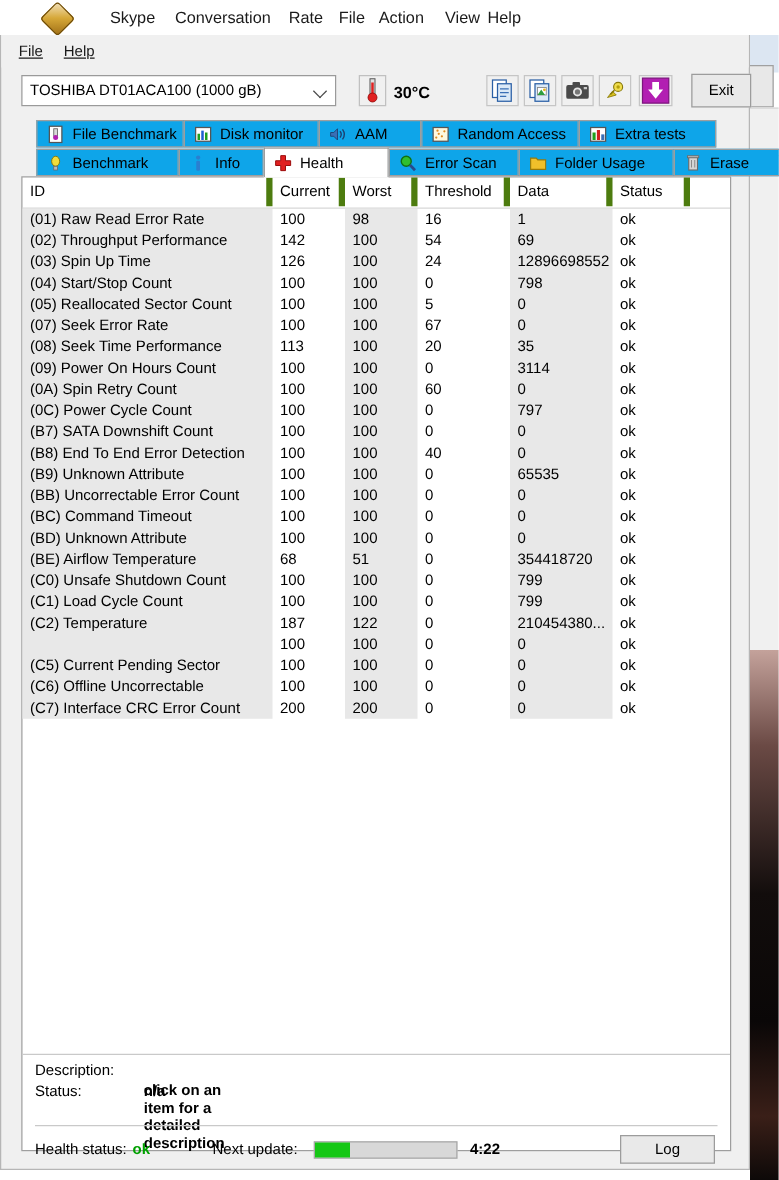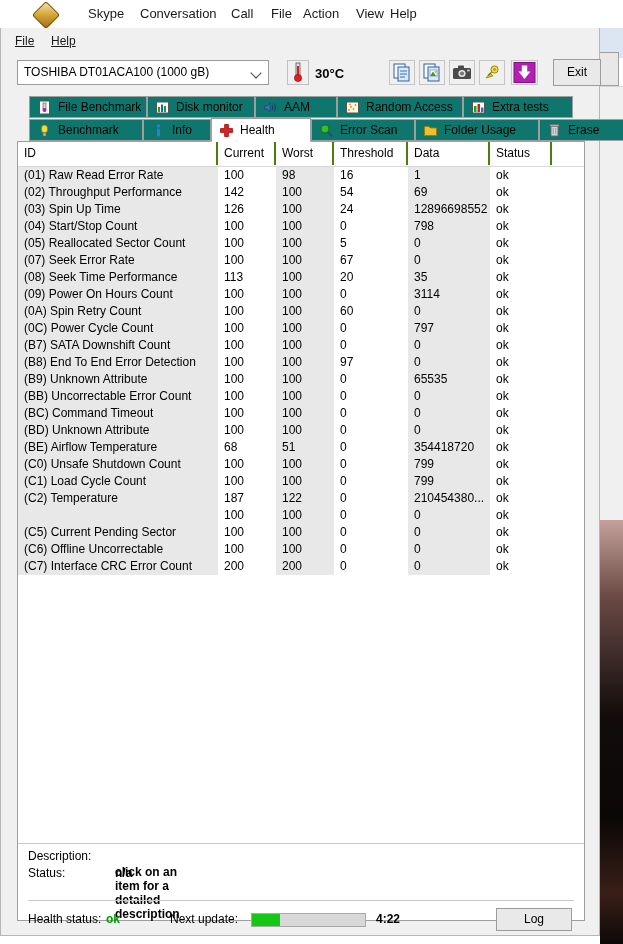--- a/index.html
+++ b/index.html
@@ -144,21 +144,21 @@
   .exit-btn {
     position: absolute; left: 552px; top: 5px; width: 48px; height: 27px;
     background: #e9e9e9; border: 1px solid #9c9c9c; box-sizing: border-box;
     font-size: 12px; color: #000; text-align: center; line-height: 25px;
   }
 
   
   .tabs-area { position: absolute; left: 16px; top: 68px; width: 568px; height: 72px; }
   .tab {
     position: absolute; height: 22px; box-sizing: border-box;
-    background: #0f766e; border: 1px solid #9e9e9e;
+    background: #0ea5e9; border: 1px solid #9e9e9e;
     font-size: 12px; color: #000; line-height: 20px;
     white-space: nowrap; overflow: hidden;
   }
   .tab.row1 { top: 0; }
   .tab.row2 { top: 23px; }
   .tab.active {
     background: #ffffff; border-bottom-color: #ffffff;
     height: 24px; top: 22px; z-index: 5;
   }
   .tab .ticon {
@@ -174,21 +174,21 @@
   }
 
   
   .tbl { position: absolute; left: 0; top: 0; width: 100%; }
   .tbl-head {
     position: relative; height: 24px; border-bottom: 1px solid #d8d8d8;
   }
   .th {
     position: absolute; top: 0; height: 23px; line-height: 23px;
     font-size: 12px; color: #000; padding-left: 6px; box-sizing: border-box;
-    border-right: 2px solid #4d7c0f;
+    border-right: 5px solid #4d7c0f;
   }
   .tbl-body { position: relative; }
   .zebra-col {
     position: absolute; top: 0; bottom: 0;
     background: #e8e8e8;
   }
   .trow {
     position: relative; height: 17px; line-height: 17px; font-size: 12px;
   }
   .cell {
@@ -258,21 +258,21 @@
   <div class="bg-right-panel">
     <div class="bg-right-line" style="top:0;"></div>
     <div class="bg-right-line" style="top:38px;"></div>
   </div>
   <div class="bg-right-dark"></div>
 
   <div class="skype-win"></div>
   <div class="skype-icon"></div>
   <div class="skype-menu" style="left:88px;">Skype</div>
   <div class="skype-menu" style="left:140px;">Conversation</div>
-  <div class="skype-menu" style="left:231px;">Call</div>
+  <div class="skype-menu" style="left:231px;">Rate</div>
   <div class="skype-menu" style="left:269px;">View</div>
 
   <div class="mmc-win"></div>
   <div class="mmc-menu" style="left:271px;">File</div>
   <div class="mmc-menu" style="left:303px;">Action</div>
   <div class="mmc-menu" style="left:356px;">View</div>
   <div class="mmc-menu" style="left:390px;">Help</div>
   <div class="mmc-toolbar-hint"></div>
   <div class="mmc-tick" style="left:314px;"></div>
   <div class="mmc-tick" style="left:352px;"></div>
@@ -584,21 +584,21 @@
               <div class="cell" style="left: 200px; width: 58px;">100</div>
               <div class="cell" style="left: 258px; width: 58px;">100</div>
               <div class="cell" style="left: 316px; width: 74px;">0</div>
               <div class="cell" style="left: 390px; width: 82px;">0</div>
               <div class="cell" style="left: 472px; width: 62px;">ok</div>
             </div>
             <div class="trow">
               <div class="cell" style="left: 0px; width: 200px;">(B8) End To End Error Detection</div>
               <div class="cell" style="left: 200px; width: 58px;">100</div>
               <div class="cell" style="left: 258px; width: 58px;">100</div>
-              <div class="cell" style="left: 316px; width: 74px;">97</div>
+              <div class="cell" style="left: 316px; width: 74px;">40</div>
               <div class="cell" style="left: 390px; width: 82px;">0</div>
               <div class="cell" style="left: 472px; width: 62px;">ok</div>
             </div>
             <div class="trow">
               <div class="cell" style="left: 0px; width: 200px;">(B9) Unknown Attribute</div>
               <div class="cell" style="left: 200px; width: 58px;">100</div>
               <div class="cell" style="left: 258px; width: 58px;">100</div>
               <div class="cell" style="left: 316px; width: 74px;">0</div>
               <div class="cell" style="left: 390px; width: 82px;">65535</div>
               <div class="cell" style="left: 472px; width: 62px;">ok</div>

